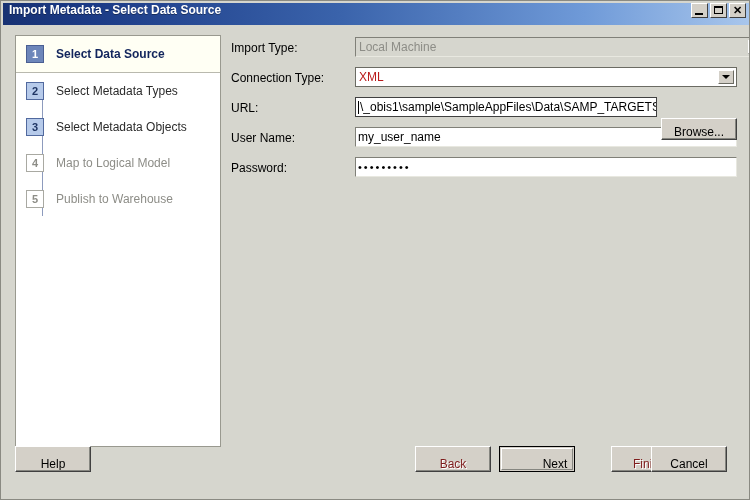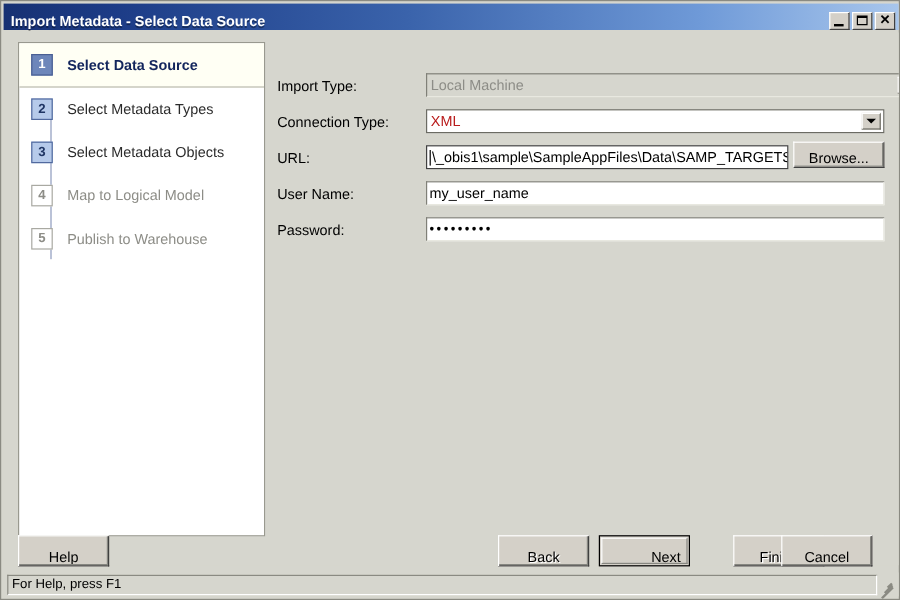--- a/index.html
+++ b/index.html
@@ -25,21 +25,21 @@
 
   
   .titlebar {
     position: absolute;
     left: 2px;
     top: 2px;
     width: 746px;
     height: 22px;
     background: linear-gradient(to right, #173173 0%, #1c3b86 12%, #3a63ab 45%, #6f9ad8 78%, #a8c6ec 100%);
     display: flex;
-    align-items: flex-end;
+    align-items: flex-start;
     box-sizing: border-box;
     gap: 20px;
   }
   .titlebar-text {
     color: #ffffff;
     font-size: 12px;
     font-weight: bold;
     padding-left: 6px;
     letter-spacing: 0px;
     white-space: nowrap;
@@ -174,21 +174,20 @@
   }
   .step-label.lbl-enabled { color: #2b2b2b; }
   .step-label.lbl-disabled { color: #8d8d87; }
 
   
   .form {
     position: absolute;
     left: 228px;
     top: 8px;
     width: 506px;
-    margin-top: 24px;
   }
   .row {
     position: relative;
     height: 30px;
   }
   .flabel {
     position: absolute;
     left: 0;
     top: 6px;
     font-size: 12px;
@@ -295,21 +294,21 @@
     font-family: "Liberation Sans", sans-serif;
     position: relative;
   }
   .btn .inner-bevel {
     position: absolute;
     left: 0; top: 0; right: 0; bottom: 0;
     border-right: 1px solid #868680;
     border-bottom: 1px solid #868680;
     pointer-events: none;
   }
-  .btn.disabled { color: #000000; text-shadow: 1px 1px 0 #ffffff; }
+  .btn.disabled { color: #7f1d1d; text-shadow: 1px 1px 0 #ffffff; }
   .btn.default {
     border: 1px solid #000000;
   }
   .btn.default .inner-bevel {
     border-top: 1px solid #ffffff;
     border-left: 1px solid #ffffff;
     border-right: 1px solid #868680;
     border-bottom: 1px solid #868680;
     left: 1px; top: 1px; right: 1px; bottom: 1px;
   }
@@ -509,22 +508,14 @@
   <div class="btn footer-btn disabled" id="finish-button">
     <span class="inner-bevel"></span>
     <span>Finish</span>
   </div>
 
   <div class="btn footer-btn" id="cancel-button">
     <span class="inner-bevel"></span>
     <span>Cancel</span>
   </div>
 
-  <div class="statusbar">
-    <div class="status-field">For Help, press F1</div>
-    <div class="resize-grip">
-      <span class="grip-line" style="width:13px; left:0px; top:11px;"></span>
-      <span class="grip-line" style="width:9px; left:3px; top:8px;"></span>
-      <span class="grip-line" style="width:5px; left:6px; top:5px;"></span>
-    </div>
-  </div>
 
 </div>
 
 </body></html>

